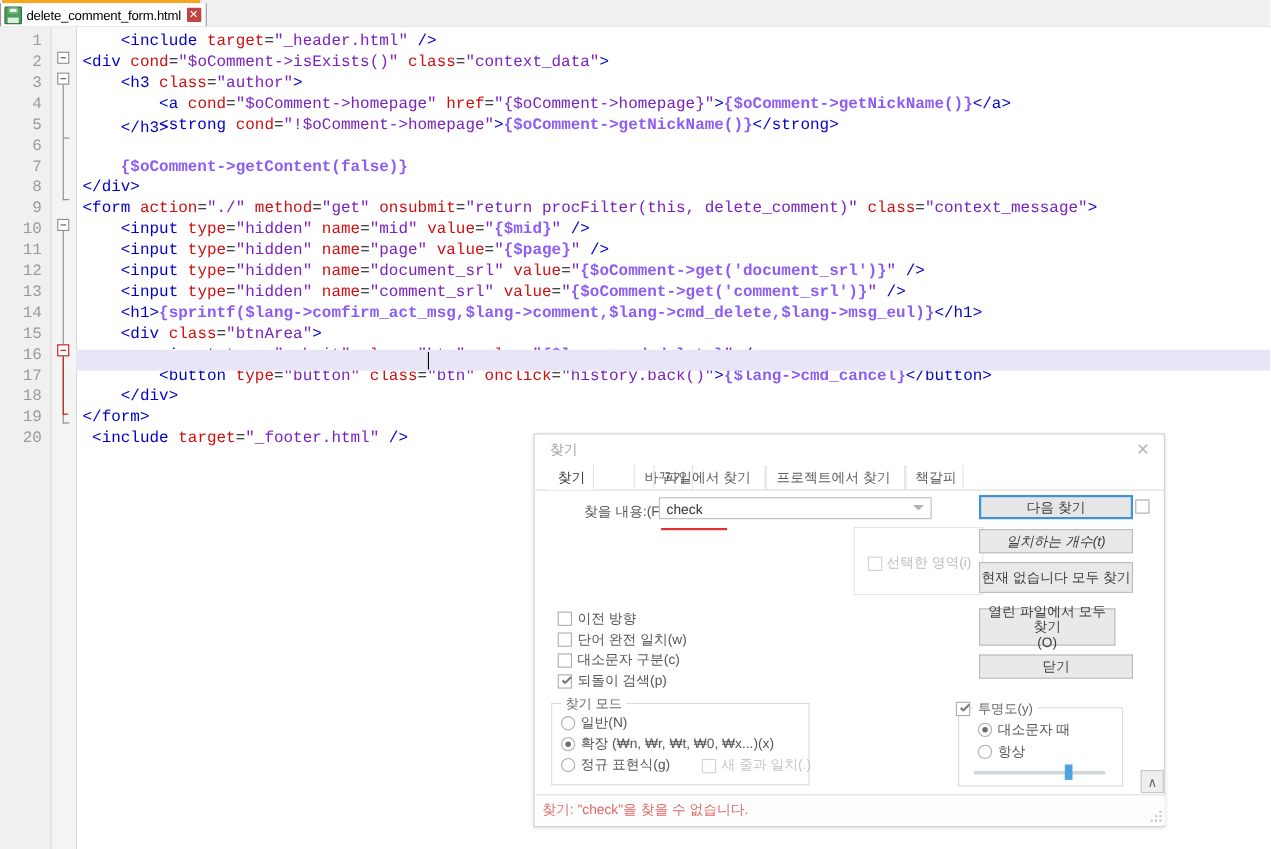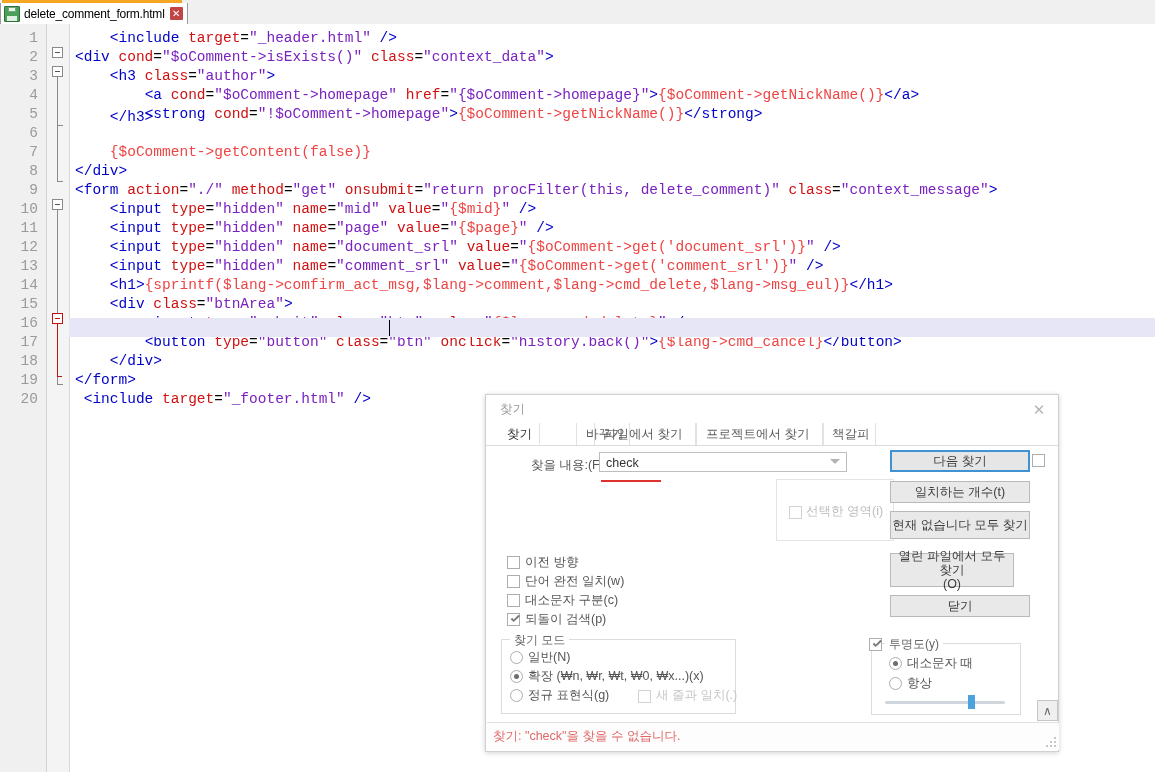--- a/index.html
+++ b/index.html
@@ -85,21 +85,21 @@
     font-family: "Liberation Mono", monospace; font-size: 14.5px;
     color: #000;
   }
   .hl-line-full {
     position: absolute; left: 0; right: 0; height: 19px; background: #e6e6f7;
   }
   
   .t  { color: #0000c8; }      
   .a  { color: #d01010; }      
   .s  { color: #7a22c0; }      
-  .v  { color: #ef4444; font-weight: normal; }  
+  .v  { color: #8b5cf6; font-weight: bold; }  
   .p  { color: #000000; }      
 
   
   .fold {
     position: absolute; width: 11px; height: 11px;
     border: 1px solid #8a8a8a; background: #fff; box-sizing: border-box;
   }
   .fold:before {
     content: ""; position: absolute; left: 2px; top: 4px; width: 5px; height: 1px;
     background: #555;
@@ -344,21 +344,21 @@
     </div>
     <div class="redline" style="left:115px; top:85px; width:60px;"></div>
 
     <div class="btn primary" style="left:404px; top:55px; width:140px; height:22px;">다음 찾기</div>
     <div class="chk" style="left:546px; top:59px;"></div>
 
     <div class="panel-box" style="left:290px; top:84px; width:118px; height:62px;"></div>
     <div class="chk disabled" style="left:303px; top:111px;"></div>
     <div class="lbl" style="left:320px; top:108px; color:#bdbdbd;">선택한 영역(i)</div>
 
-    <div class="btn" style="left:404px; top:86px; width:140px; height:22px;">일치하는 개수(t)</div>
+    <div class="btn" style="left:404px; top:86px; width:140px; height:22px;font-style:italic;">일치하는 개수(t)</div>
     <div class="btn" style="left:404px; top:116px; width:140px; height:28px;">현재 없습니다 모두 찾기</div>
     <div class="btn" style="left:404px; top:158px; width:124px; height:34px;">열린 파일에서 모두 찾기
 (O)</div>
     <div class="btn" style="left:404px; top:200px; width:140px; height:22px;">닫기</div>
 
     <div class="chk" style="left:21px; top:161px;"></div>
     <div class="lbl" style="left:39px; top:159px;">이전 방향</div>
 
     <div class="chk" style="left:21px; top:180px;"></div>
     <div class="lbl" style="left:39px; top:178px;">단어 완전 일치(w)</div>

